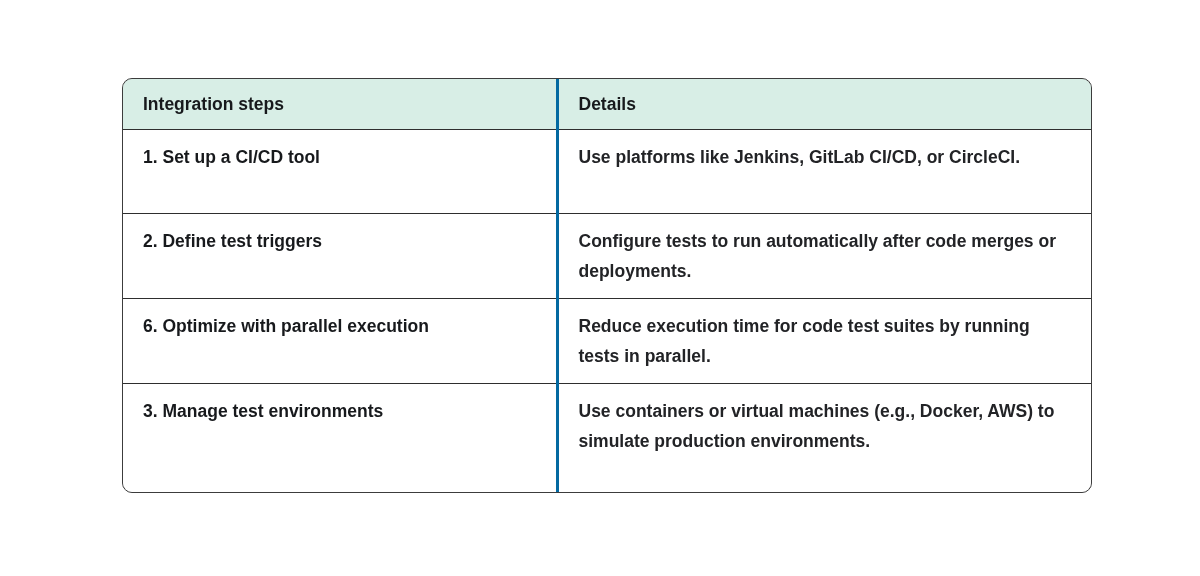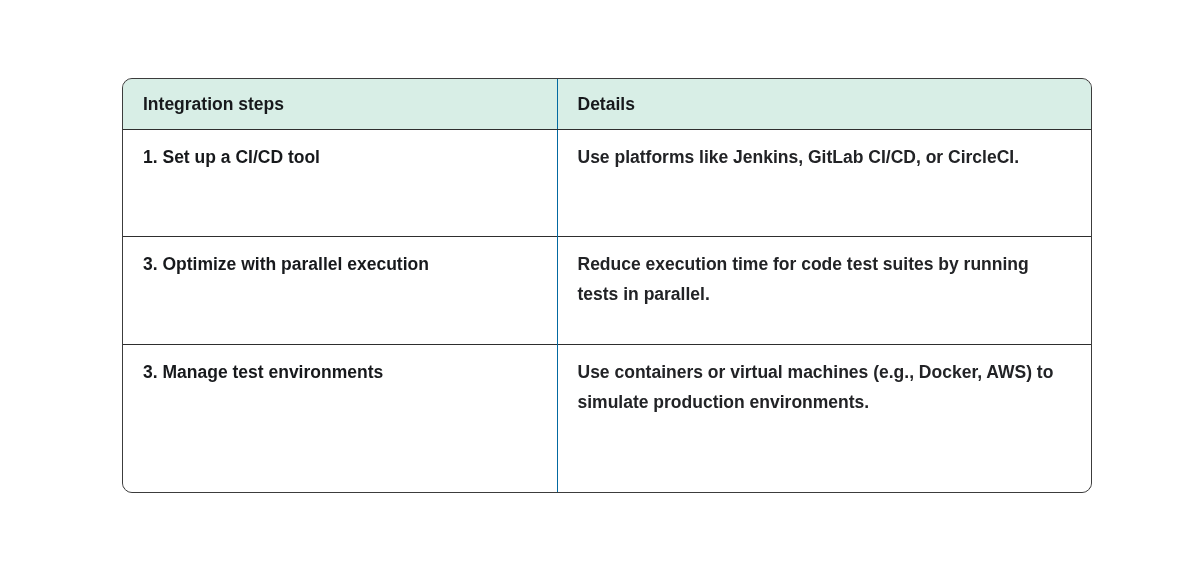--- a/index.html
+++ b/index.html
@@ -50,21 +50,21 @@
     padding-bottom: 10px;
     border-bottom: 1px solid #2e2e2e;
   }
   .steps-table tbody td {
     border-top: 1px solid #2e2e2e;
     background: #ffffff;
   }
   .steps-table tbody tr:first-child td { border-top: none; }
   .steps-table td.cell-details,
   .steps-table th.head-details {
-    border-left: 1px solid #0369a1;
+    border-left: 3px solid #0369a1;
   }
   .steps-table td.cell-step {
     font-weight: bold;
     color: #17191c;
   }
   .steps-table tr.row-h83  { height: 83px; }
   .steps-table tr.row-h84  { height: 84px; }
   .steps-table tr.row-h116 { height: 116px; }
 </style>
 </head>
@@ -81,21 +81,25 @@
         <th class="head-steps">Integration steps</th>
         <th class="head-details">Details</th>
       </tr>
     </thead>
     <tbody>
       <tr class="row-h84">
         <td class="cell-step">1. Set up a CI/CD tool</td>
         <td class="cell-details">Use platforms like Jenkins, GitLab CI/CD, or CircleCI.</td>
       </tr>
       <tr class="row-h83">
-        <td class="cell-step">3. Optimize with parallel execution</td>
+        <td class="cell-step">2. Define test triggers</td>
+        <td class="cell-details">Configure tests to run automatically after code merges or deployments.</td>
+      </tr>
+      <tr class="row-h83">
+        <td class="cell-step">6. Optimize with parallel execution</td>
         <td class="cell-details">Reduce execution time for code test suites by running tests in parallel.</td>
       </tr>
       <tr class="row-h116">
         <td class="cell-step">3. Manage test environments</td>
         <td class="cell-details">Use containers or virtual machines (e.g., Docker, AWS) to simulate production environments.</td>
       </tr>
     </tbody>
   </table>
 </div>
 

